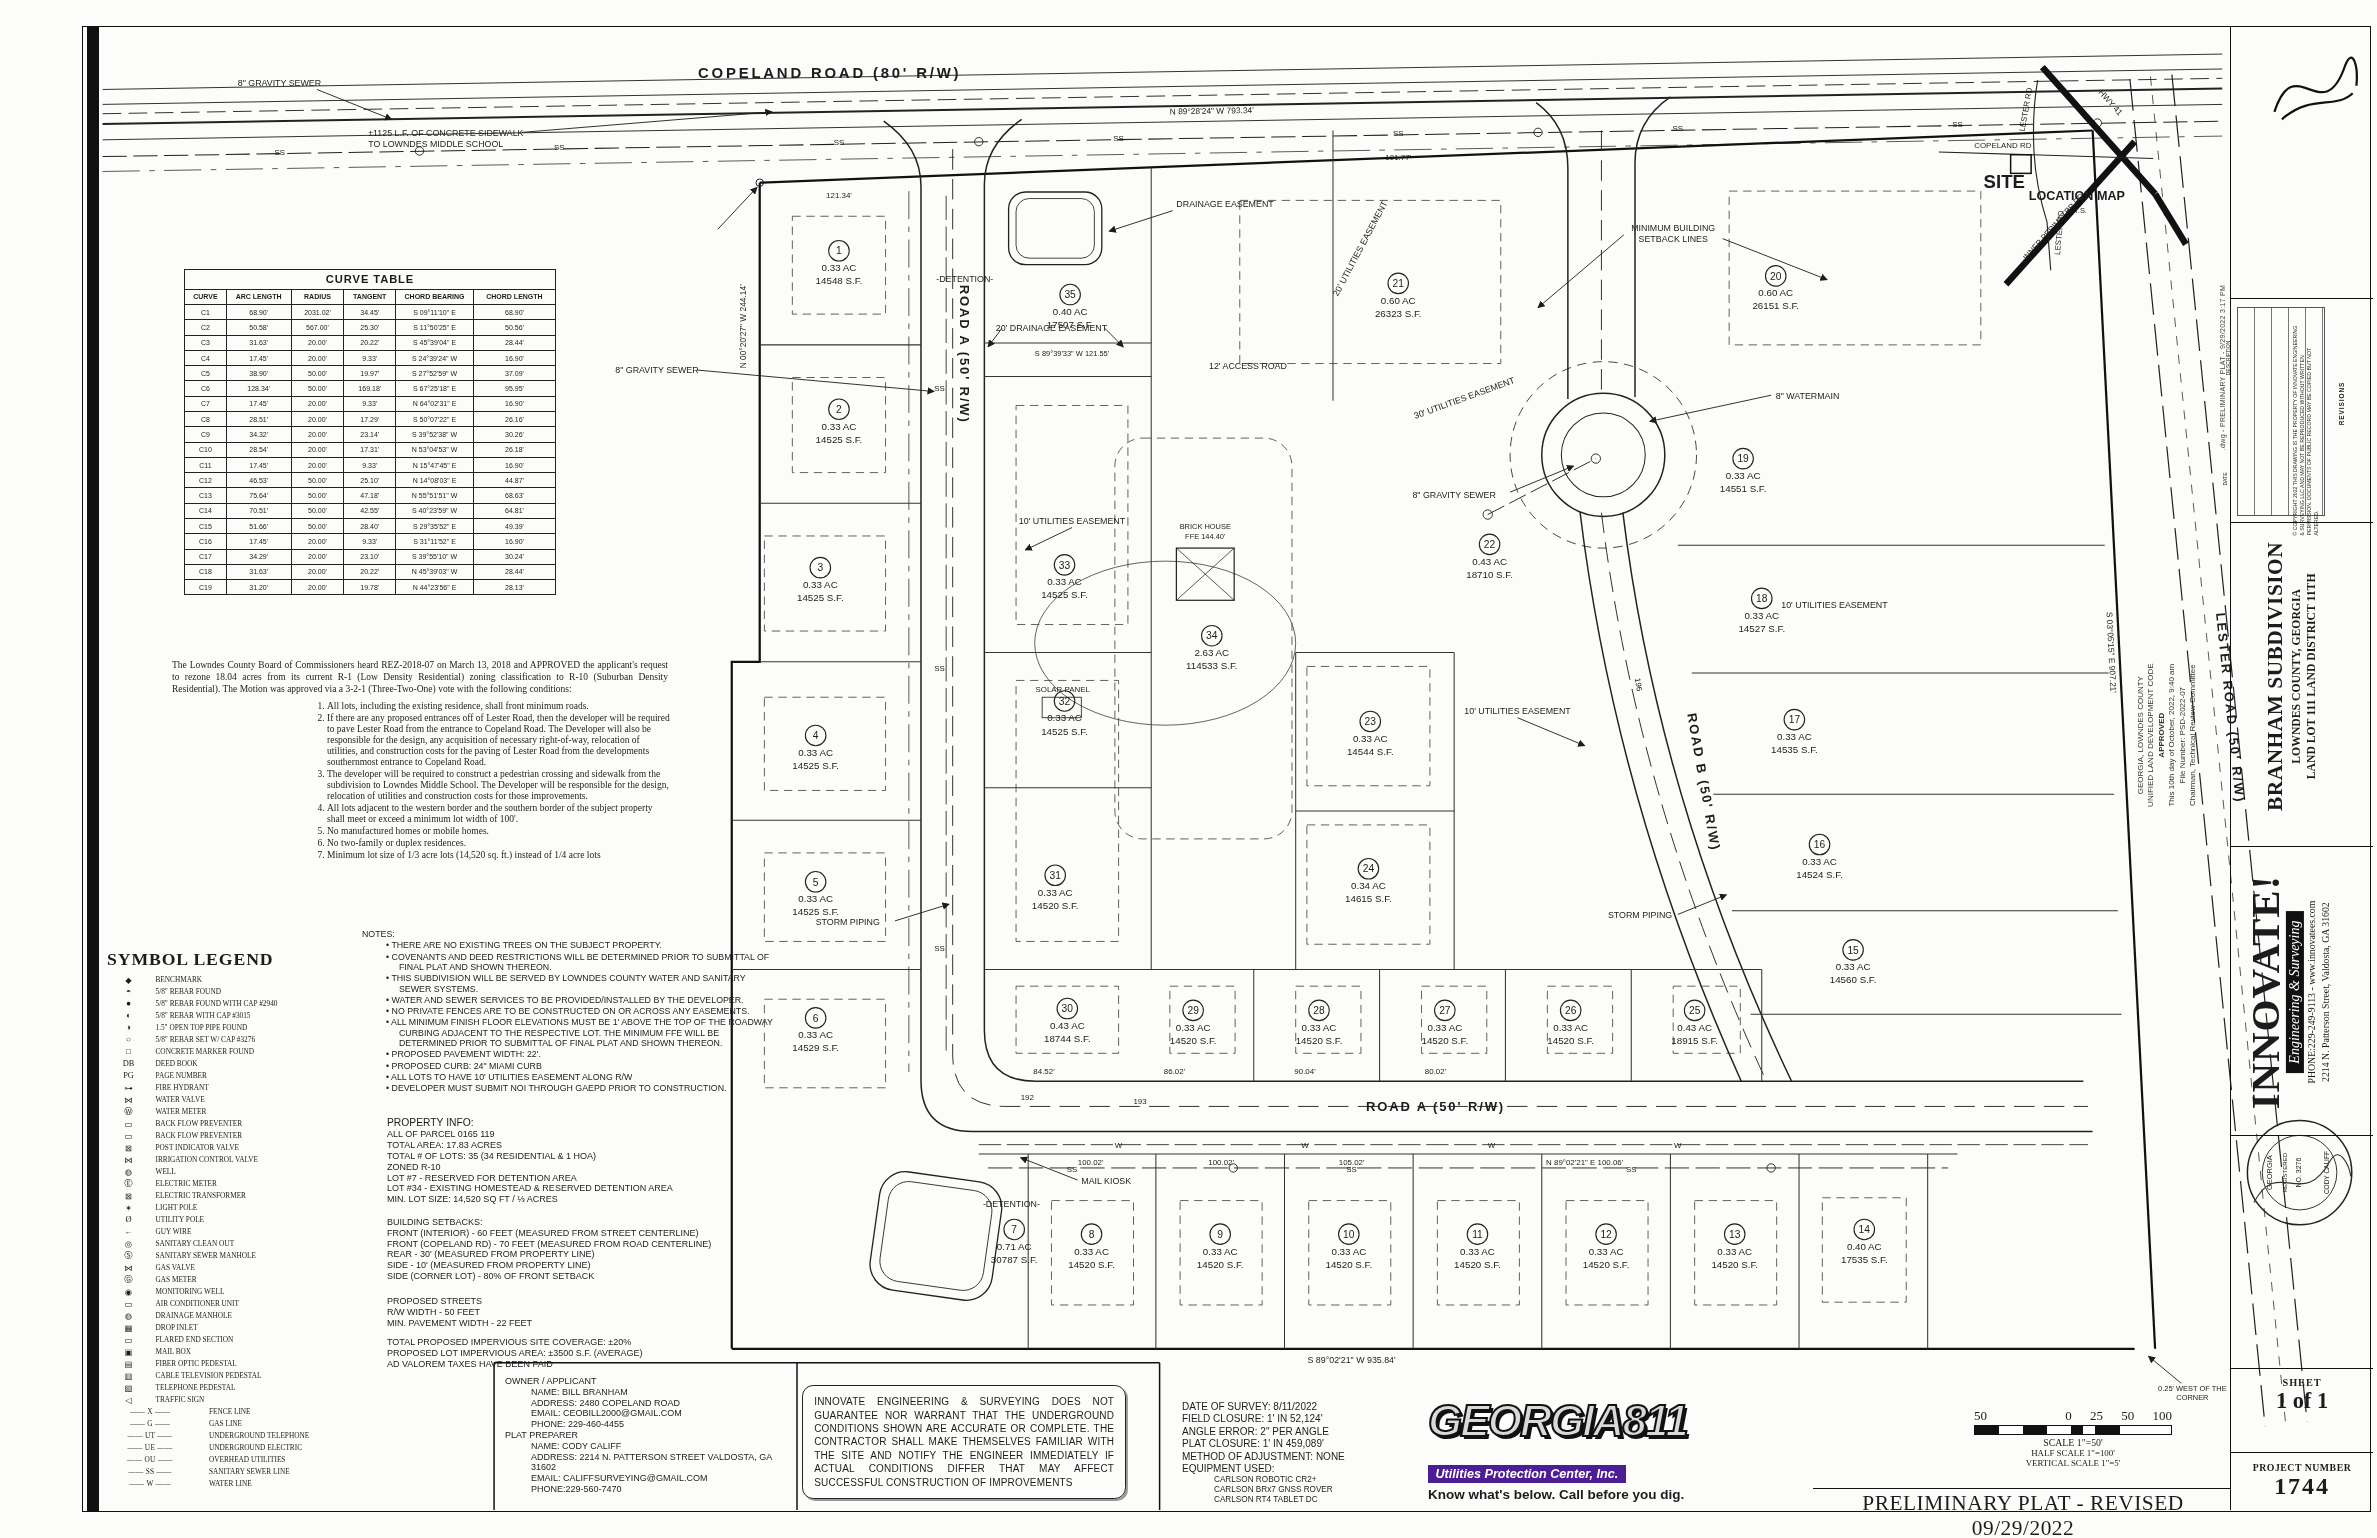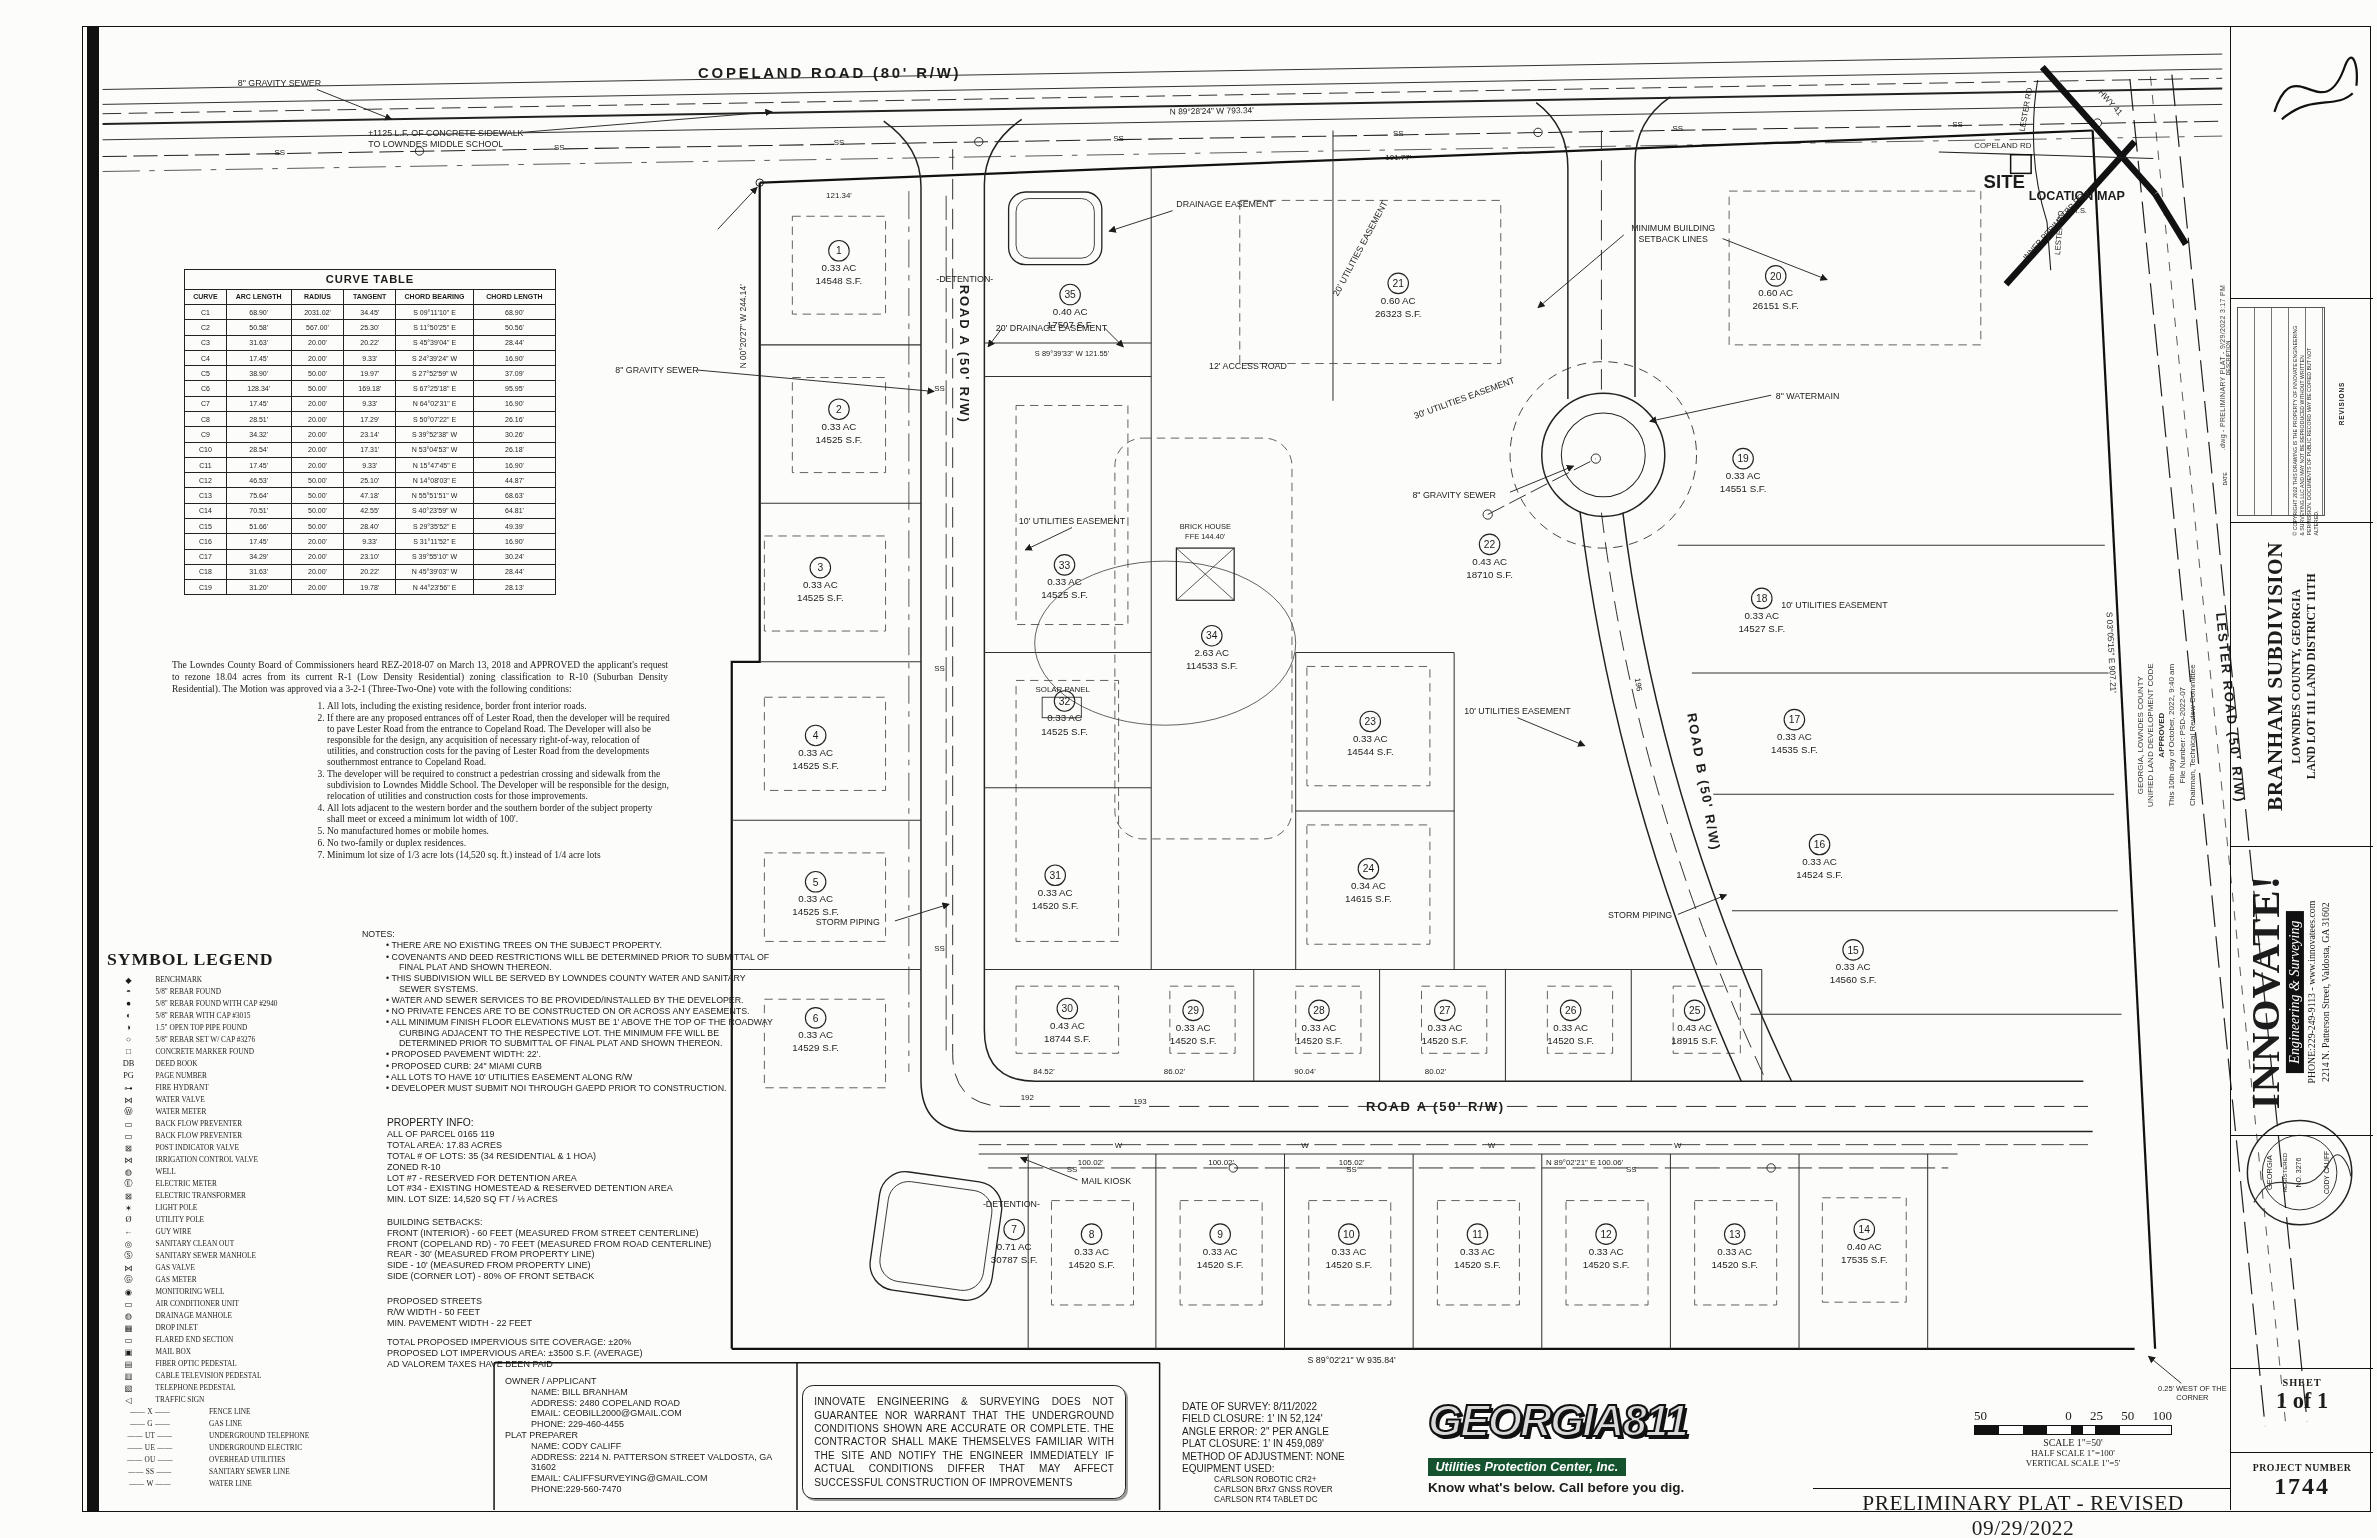--- a/index.html
+++ b/index.html
@@ -29,21 +29,21 @@
   .blk{font-size:9px;line-height:1.2;}
   .notes{width:416px;font-size:8.8px;line-height:1.18;}
   .notes ul{margin:0.9px 0 0 24px;padding:0;list-style:none;}
   .notes li{margin-bottom:0.9px;text-indent:-13px;padding-left:13px;}
   .notes li:before{content:"•   ";}
   .plain p{margin:0;}
   
   .disc{width:300px;border:1.9px solid #222;border-radius:11.2px;padding:9.3px 11.2px;font-size:10px;line-height:1.34;text-align:justify;letter-spacing:0.2px;box-shadow:1.9px 1.9px 0 #999;}
   
   .g811 .logo{font-size:44px;font-weight:900;font-style:italic;letter-spacing:-1.9px;color:#d9d9d9;-webkit-text-stroke:2.1px #111;text-shadow:2.8px 2.8px 0 #111;font-family:"Liberation Sans",sans-serif;}
-  .g811 .bar{display:inline-block;background:#14532d;color:#fff;font-style:italic;font-weight:bold;font-size:12.6px;padding:1.9px 7.5px;margin-top:12px;}
+  .g811 .bar{display:inline-block;background:#4c1d95;color:#fff;font-style:italic;font-weight:bold;font-size:12.6px;padding:1.9px 7.5px;margin-top:19px;}
   .g811 .tag{font-size:13.5px;font-weight:bold;margin-top:4.7px;}
   
   .survey{font-size:10px;line-height:1.24;}
   .survey .eq{font-size:8.2px;margin-left:32px;line-height:1.2;}
   
   .scale{width:198px;text-align:center;font-family:"Liberation Serif",serif;}
   .scale .ticks{display:flex;justify-content:space-between;font-size:13px;margin-bottom:0.9px;}
   .scale .bar{display:flex;height:8.4px;border:0.9px solid #111;}
   .scale .bar div{height:100%;}
   .scale .s1{font-size:9.8px;margin-top:1.9px;}
@@ -749,21 +749,21 @@
           <td>19.78'</td>
           <td>N 44°23'56" E</td>
           <td>28.13'</td>
         </tr>
     </tbody>
   </table>
 
   <div class="rez abs" style="left:172px;top:660px;">
     <p style="margin:0">The Lowndes County Board of Commissioners heard REZ-2018-07 on March 13, 2018 and APPROVED the applicant's request to rezone 18.04 acres from its current R-1 (Low Density Residential) zoning classification to R-10 (Suburban Density Residential).  The Motion was approved via a 3-2-1 (Three-Two-One) vote with the following conditions:</p>
     <ol>
-      <li><span>All lots, including the existing residence, border front interior roads.</span></li>
+      <li><span>All lots, including the existing residence, shall front minimum roads.</span></li>
         <li><span>If there are any proposed entrances off of Lester Road, then the developer will be required to pave Lester Road from the entrance to Copeland Road.  The Developer will also be responsible for the design, any acquisition of necessary right-of-way, relocation of utilities, and construction costs for the paving of Lester Road from the developments southernmost entrance to Copeland Road.</span></li>
         <li><span>The developer will be required to construct a pedestrian crossing and sidewalk from the subdivision to Lowndes Middle School.  The Developer will be responsible for the design, relocation of utilities and construction costs for those improvements.</span></li>
         <li><span>All lots adjacent to the western border and the southern border of the subject property shall meet or exceed a minimum lot width of 100'.</span></li>
         <li><span>No manufactured homes or mobile homes.</span></li>
         <li><span>No two-family or duplex residences.</span></li>
         <li><span>Minimum lot size of 1/3 acre lots (14,520 sq. ft.) instead of 1/4 acre lots</span></li>
     </ol>
   </div>
 
   <div class="legend abs" style="left:107px;top:949px;">

